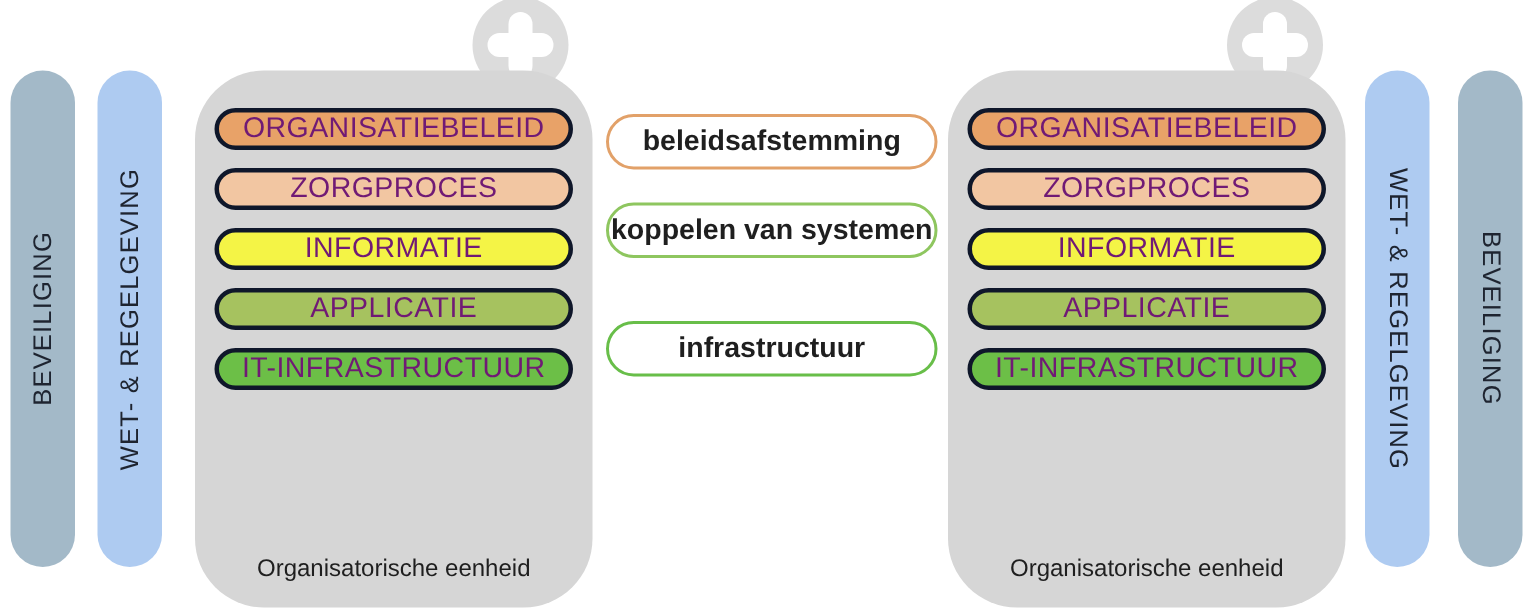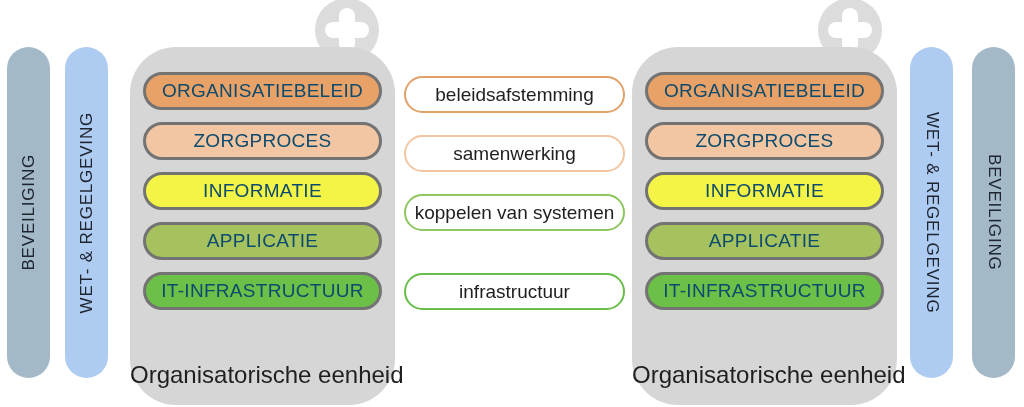--- a/index.html
+++ b/index.html
@@ -64,51 +64,52 @@
   .unit .layers {
     position: absolute;
     top: 25px;
     left: 13px;
     right: 13px;
     display: flex;
     flex-direction: column;
     gap: 12px;
   }
   .layer-pill {
-    height: 38px;
+    height: 28px;
     border-radius: 23px;
-    border: 3px solid #737373;
+    border: 3px solid #0f172a;
     display: flex;
     align-items: center;
     justify-content: center;
     font-size: 19px;
     letter-spacing: 0.3px;
-    color: #0c4a6e;
+    color: #701a75;
     white-space: nowrap;
   }
   .unit-label {
     position: absolute;
     bottom: 16px;
     left: 0;
     width: 100%;
     text-align: center;
-    font-size: 24px;
+    font-size: 16px;
     color: #1f1f1f;
     white-space: nowrap;
   }
 
   
   .connectors {
     position: absolute;
     left: 404px;
     top: 76px;
     width: 221px;
     display: flex;
     flex-direction: column;
     gap: 22px;
+    font-weight: bold;
   }
   .conn-pill {
     height: 37px;
     border-radius: 19px;
     background: #ffffff;
     border: 2px solid #cccccc;
     display: flex;
     align-items: center;
     justify-content: center;
     font-size: 19px;
@@ -150,23 +151,20 @@
         <span>IT-INFRASTRUCTUUR</span>
       </div>
     </div>
     <div class="unit-label">Organisatorische eenheid</div>
   </div>
 
   <div class="connectors">
     <div class="conn-pill" style="border-color: rgb(226, 161, 105);">
       <span>beleidsafstemming</span>
     </div>
-    <div class="conn-pill" style="border-color: rgb(242, 198, 162);">
-      <span>samenwerking</span>
-    </div>
     <div class="conn-pill" style="border-color: rgb(142, 198, 95);">
       <span>koppelen van systemen</span>
     </div>
     <div class="conn-pill" style="border-color: rgb(104, 190, 73); margin-top: 20px;">
       <span>infrastructuur</span>
     </div>
   </div>
 
   <div class="plus-circle" style="left: 818px; background-color: rgb(220, 220, 220);">
     <div class="plus-icon"></div>

